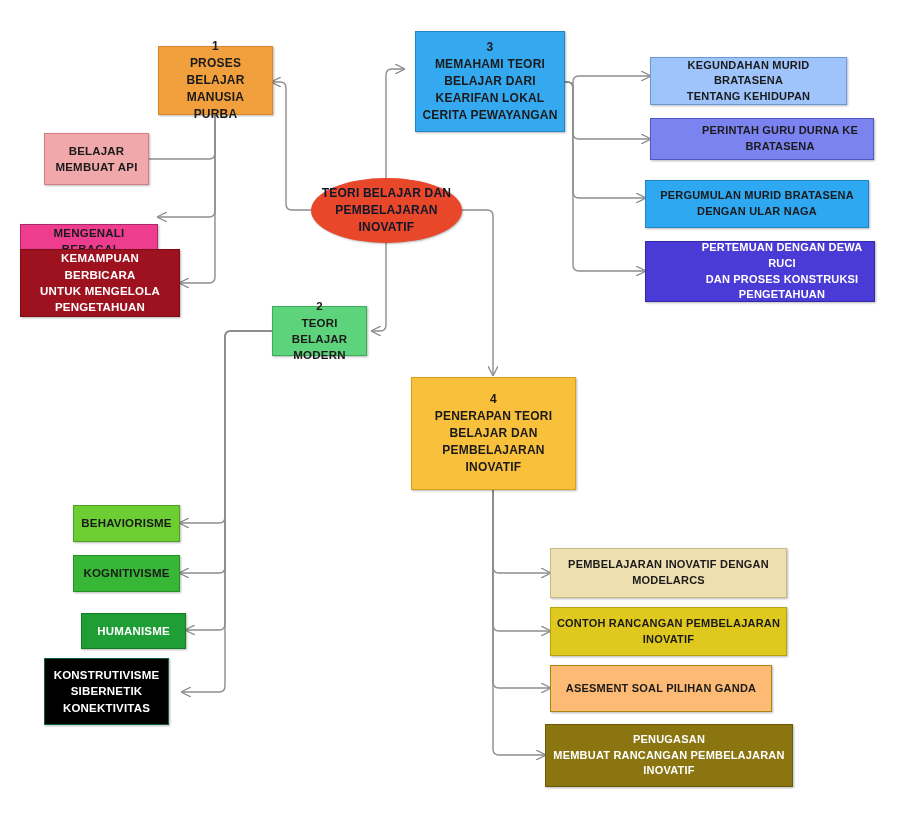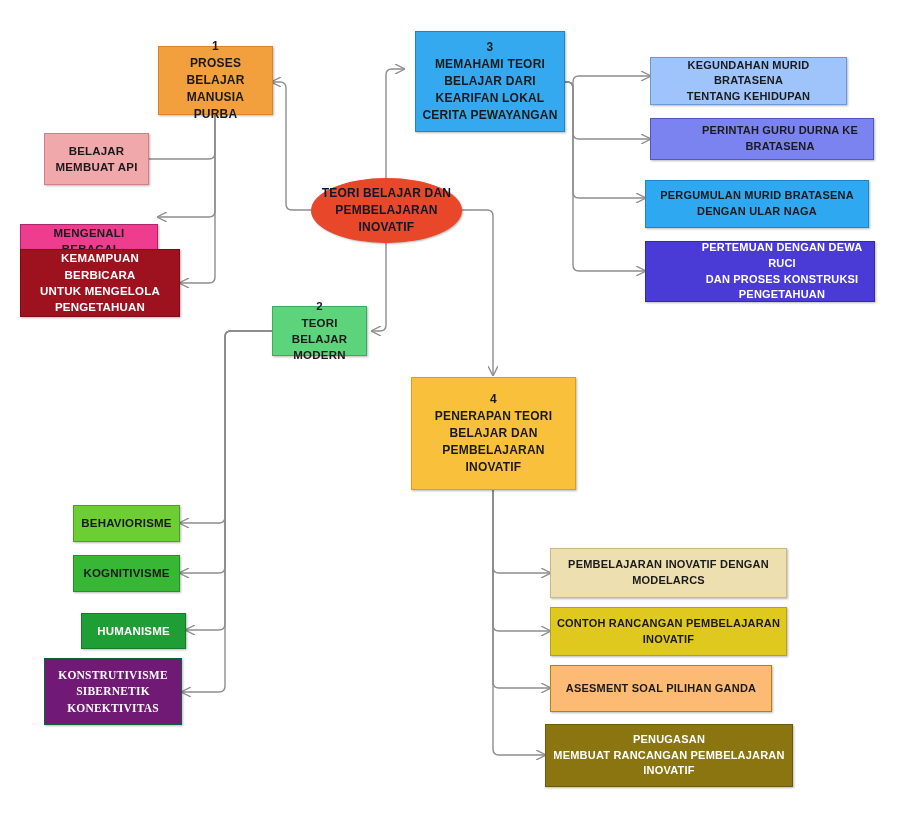--- a/index.html
+++ b/index.html
@@ -134,21 +134,21 @@
   </div>
 
   <div class="node fs115" style="left:73px; top:555px; width:107px; height:37px; background:#38b736; border-color:#268f26; color:#1a1a1a;">
     <span class="txt">KOGNITIVISME</span>
   </div>
 
   <div class="node fs115" style="left:81px; top:613px; width:105px; height:36px; background:#1f9e35; border-color:#177a28; color:#ffffff;">
     <span class="txt">HUMANISME</span>
   </div>
 
-  <div class="node fs115" style="left:44px; top:658px; width:138px; height:67px; background:#701a75; border-color:#10603a; color:#ffffff;font-family:Liberation Serif, serif;">
+  <div class="node fs115" style="left:44px; top:658px; width:125px; height:67px; background:#000000; border-color:#10603a; color:#ffffff;">
     <span class="txt">KONSTRUTIVISME
 SIBERNETIK
 KONEKTIVITAS</span>
   </div>
 
   <div class="node fs12" style="left:415px; top:31px; width:150px; height:101px; background:#35a9f0; border-color:#2185c4; color:#1a1a1a;">
     <span class="txt">3
 MEMAHAMI TEORI
 BELAJAR DARI
 KEARIFAN LOKAL

